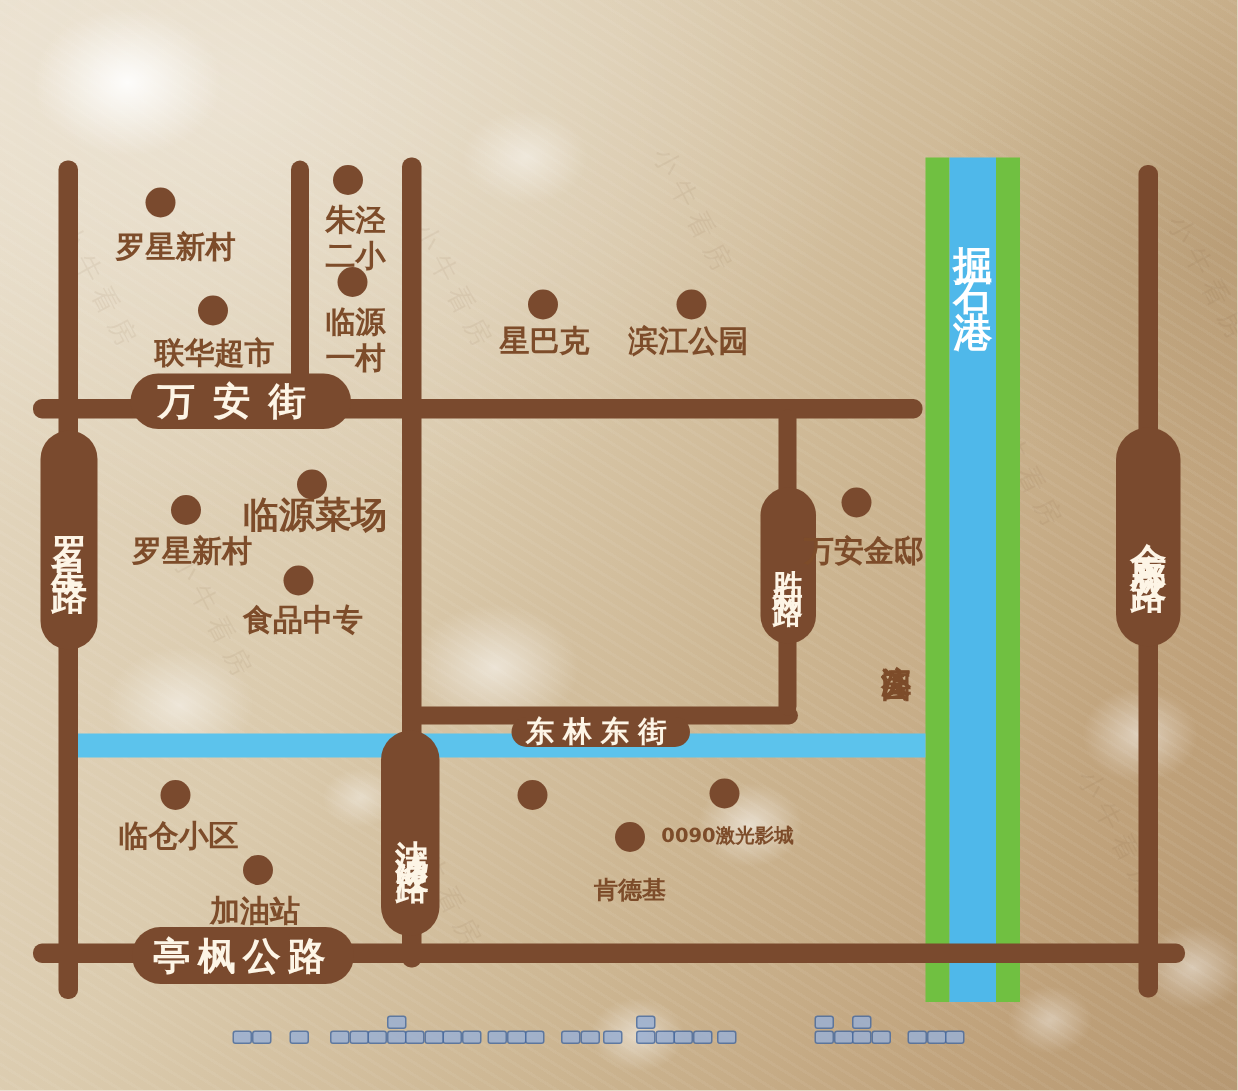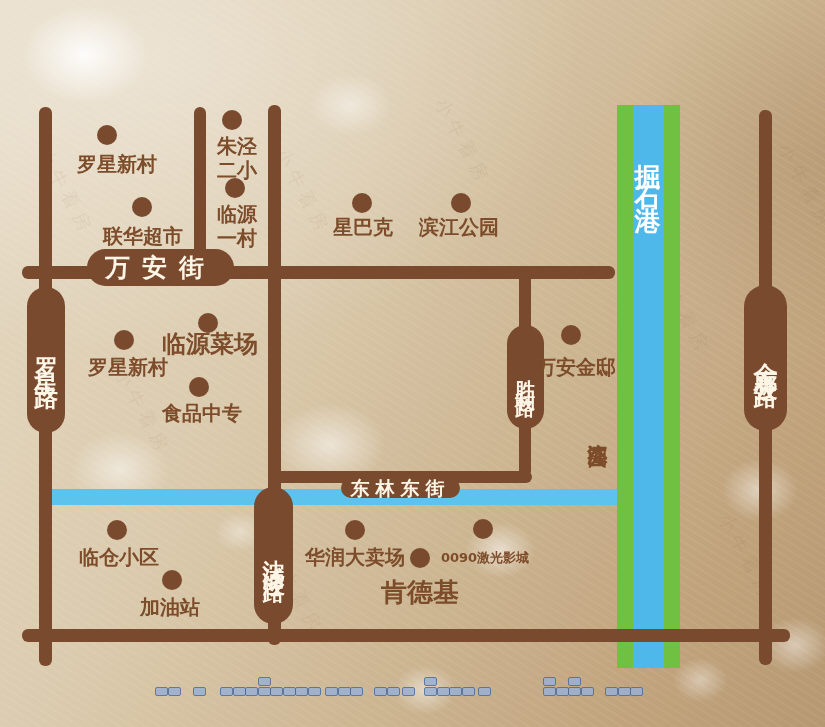--- a/index.html
+++ b/index.html
@@ -74,20 +74,21 @@
       <div class="road" style="left: 22px; top: 266px; width: 593px; height: 13px;"></div>
       <div class="road" style="left: 268px; top: 471px; width: 264px; height: 12px;"></div>
       <div class="road" style="left: 22px; top: 629px; width: 768px; height: 13px;"></div>
       <div class="road" style="left: 39px; top: 107px; width: 13px; height: 559px;"></div>
       <div class="road" style="left: 194px; top: 107px; width: 12px; height: 166px;"></div>
       <div class="road" style="left: 268px; top: 105px; width: 13px; height: 540px;"></div>
       <div class="road" style="left: 519px; top: 273px; width: 12px; height: 204px;"></div>
       <div class="road" style="left: 759px; top: 110px; width: 13px; height: 555px;"></div>
       <div class="capsule" style="left: 87px; top: 249px; width: 147px; height: 37px; font-size: 25px; letter-spacing: 12px; text-align: center;">万安街</div>
       <div class="capsule" style="left: 341px; top: 462px; width: 119px; height: 20px; font-size: 19px; letter-spacing: 6px; margin-top: 16px;">东林东街</div>
+      <div class="capsule" style="left: 88px; top: 618px; width: 148px; height: 38px; font-size: 25px; letter-spacing: 5px;">亭枫公路</div>
       <div class="capsule vert" style="left: 27px; top: 287px; width: 38px; height: 146px; font-size: 24px; letter-spacing: 14px;">罗星路</div>
       <div class="capsule vert" style="left: 254px; top: 487px; width: 39px; height: 137px; font-size: 22px; letter-spacing: 7px;">沈浦泾路</div>
       <div class="capsule vert" style="left: 507px; top: 325px; width: 37px; height: 104px; font-size: 20px; letter-spacing: 9px;">胜利路</div>
       <div class="capsule vert" style="left: 744px; top: 285px; width: 43px; height: 146px; font-size: 24px; letter-spacing: 8px;">金廊公路</div>
       <div class="dot" style="left: 107px; top: 135px;"></div>
       <div class="poi-label" style="left: 117px; top: 164px; font-size: 20px;">罗星新村</div>
       <div class="dot" style="left: 142px; top: 207px;"></div>
       <div class="poi-label" style="left: 143px; top: 236px; font-size: 20px; font-family: Liberation Serif, serif;">联华超市</div>
       <div class="dot" style="left: 232px; top: 120px;"></div>
       <div class="poi-label" style="left: 237px; top: 158px; font-size: 20px;">朱泾
@@ -105,23 +106,22 @@
       <div class="poi-label" style="left: 128px; top: 367px; font-size: 20px;">罗星新村</div>
       <div class="dot" style="left: 199px; top: 387px;"></div>
       <div class="poi-label" style="left: 202px; top: 413px; font-size: 20px;">食品中专</div>
       <div class="dot" style="left: 571px; top: 335px;"></div>
       <div class="poi-label" style="left: 576px; top: 367px; font-size: 20px;">万安金邸</div>
       <div class="dot" style="left: 117px; top: 530px;"></div>
       <div class="poi-label" style="left: 119px; top: 557px; font-size: 20px;">临仓小区</div>
       <div class="dot" style="left: 172px; top: 580px;"></div>
       <div class="poi-label" style="left: 170px; top: 607px; font-size: 20px;">加油站</div>
       <div class="dot" style="left: 355px; top: 530px;"></div>
-      <div class="poi-label" style="left: 355px; top: 557px; font-size: 20px;">华润大卖场</div>
       <div class="dot" style="left: 420px; top: 558px;"></div>
-      <div class="poi-label" style="left: 420px; top: 593px; font-size: 26px;">肯德基</div>
+      <div class="poi-label" style="left: 420px; top: 593px; font-size: 16px;">肯德基</div>
       <div class="dot" style="left: 483px; top: 529px;"></div>
       <div class="poi-label" style="left: 485px; top: 558px; font-size: 13px;">0090激光影城</div>
       <div class="poi-label vert" style="left: 598px; top: 431px; font-size: 20px;">滨江公园</div>
       <div class="dash" style="left: 155px; top: 687px;"></div>
       <div class="dash" style="left: 167.5px; top: 687px;"></div>
       <div class="dash" style="left: 193px; top: 687px;"></div>
       <div class="dash" style="left: 220px; top: 687px;"></div>
       <div class="dash" style="left: 232.5px; top: 687px;"></div>
       <div class="dash" style="left: 245px; top: 687px;"></div>
       <div class="dash" style="left: 257.5px; top: 687px;"></div>

